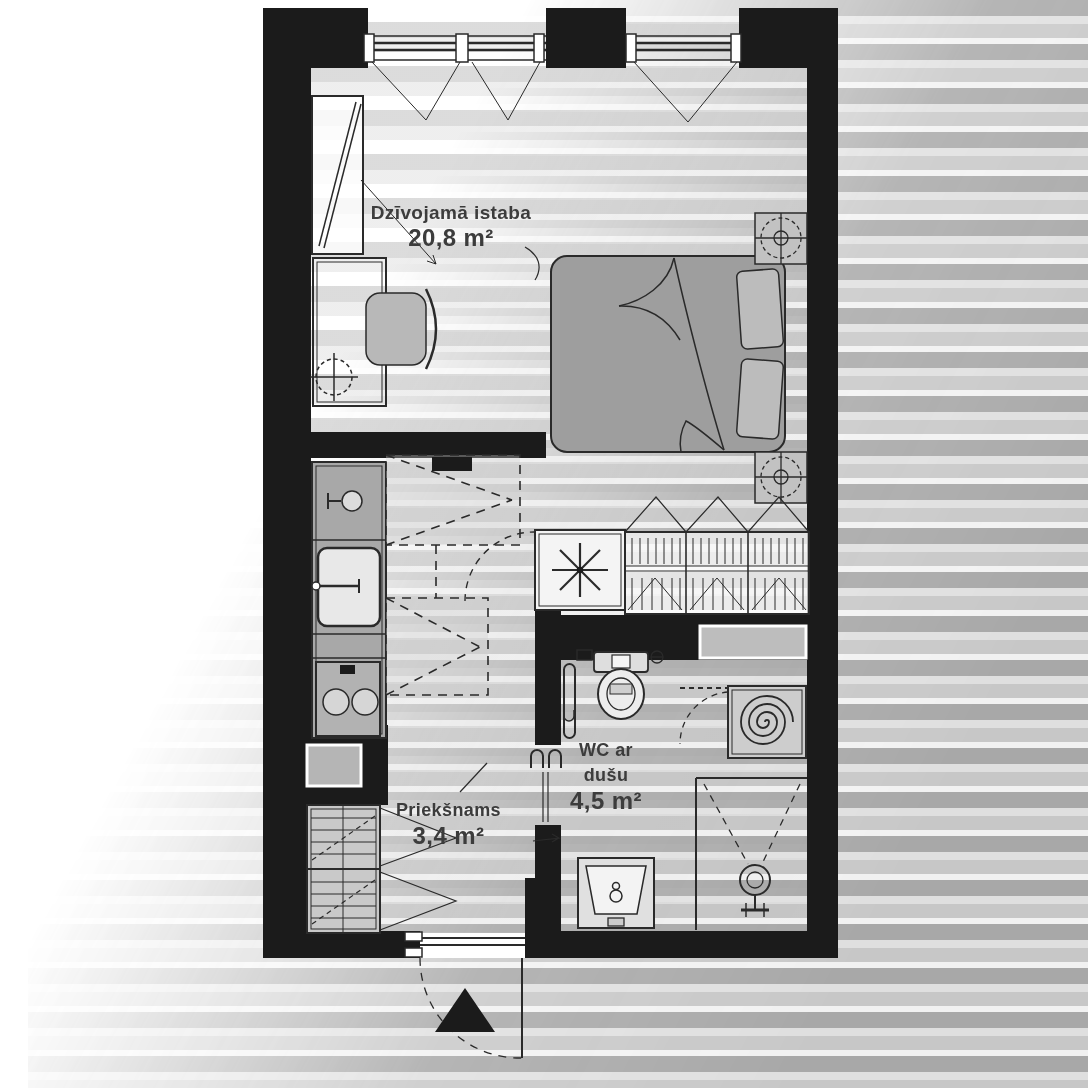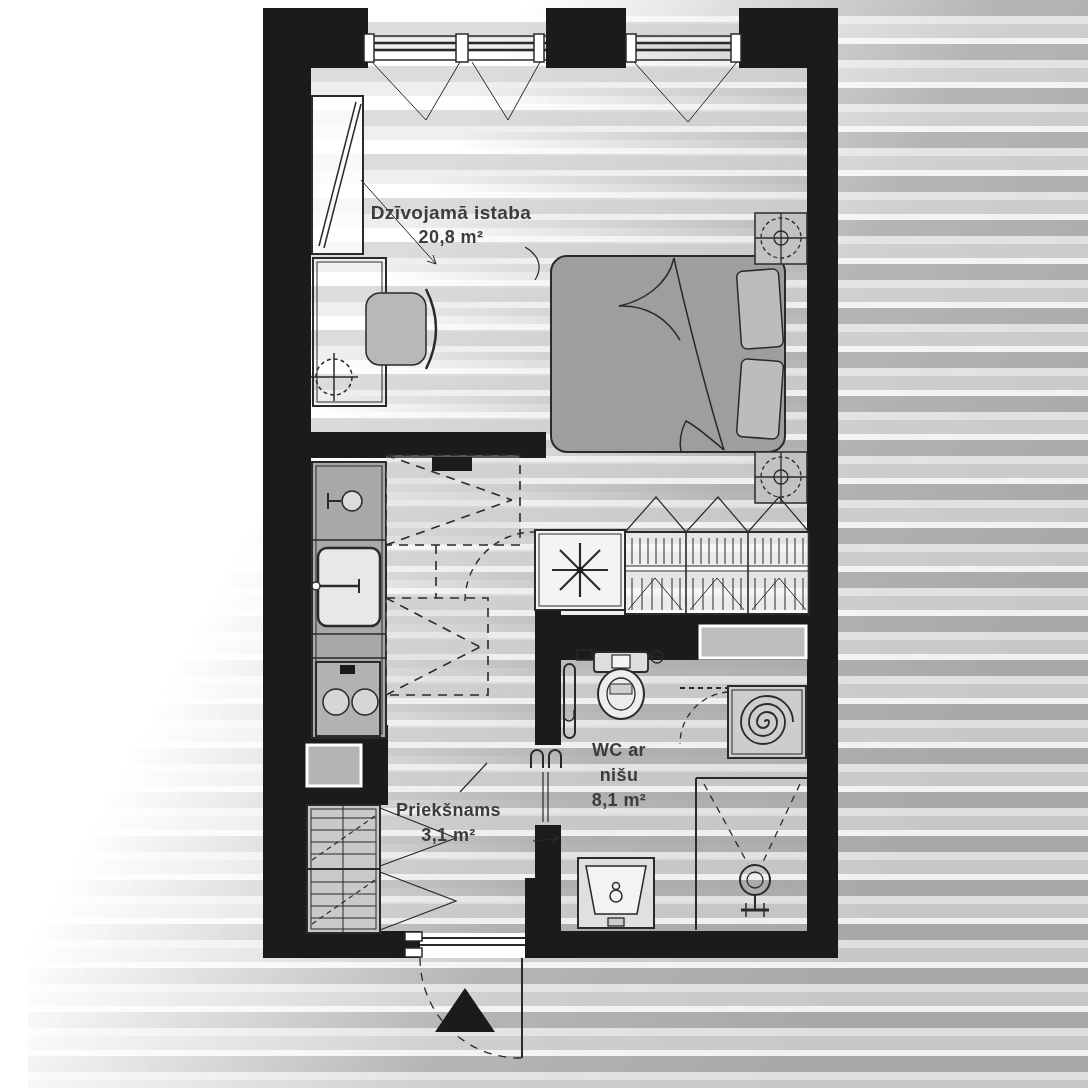--- a/index.html
+++ b/index.html
@@ -20,21 +20,21 @@
     background:repeating-linear-gradient(180deg,#9f9f9f 0 16px,#dcdcdc 16px 24px,#c2c2c2 24px 38px,#f0f0f0 38px 44px);
     -webkit-mask-image:linear-gradient(118deg,transparent 30%,rgba(0,0,0,.85) 58%,#000 80%);
     mask-image:linear-gradient(118deg,transparent 30%,rgba(0,0,0,.85) 58%,#000 80%);
     opacity:.9;
   }
   svg.plan{position:absolute;left:0;top:0;}
   .label{
     position:absolute;text-align:center;color:#3c3c3c;font-weight:700;
     font-size:19px;line-height:25px;letter-spacing:.4px;
   }
-  .label .area{font-size:18px;}
+  .label .area{font-size:24px;}
   .lbl-line{white-space:nowrap;}
 </style>
 </head>
 <body>
 
 <div class="canvas">
 
   <div class="floor-stripes"></div>
   <div class="stripes"></div>
 
@@ -283,22 +283,22 @@
     </g>
   </svg>
 
   <div class="label" style="left:318px;top:200px;width:210px">
     <div class="lbl-line">Dzīvojamā istaba</div>
     <div class="lbl-line area">20,8 m²</div>
   </div>
 
   <div class="label" style="left:338px;top:798px;width:165px;font-size:18px">
     <div class="lbl-line">Priekšnams</div>
-    <div class="lbl-line area">3,1 m²</div>
+    <div class="lbl-line area">3,4 m²</div>
   </div>
 
-  <div class="label" style="left:530px;top:738px;width:122px;font-size:18px">
+  <div class="label" style="left:517px;top:738px;width:122px;font-size:18px">
     <div class="lbl-line">WC ar</div>
-    <div class="lbl-line">nišu</div>
-    <div class="lbl-line area">8,1 m²</div>
+    <div class="lbl-line">dušu</div>
+    <div class="lbl-line area">4,5 m²</div>
   </div>
 
 </div>
 
 </body></html>

